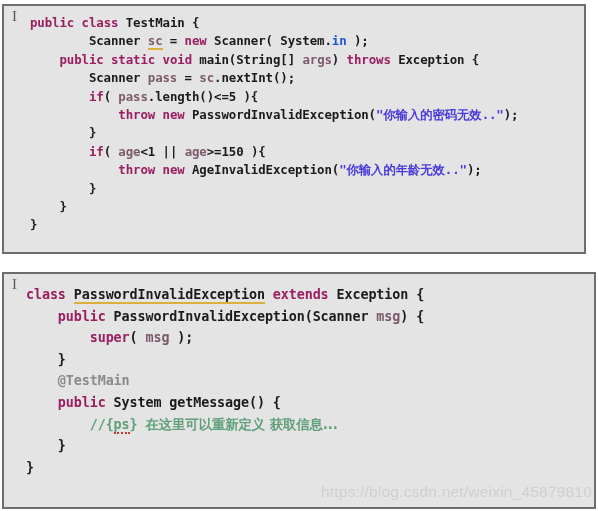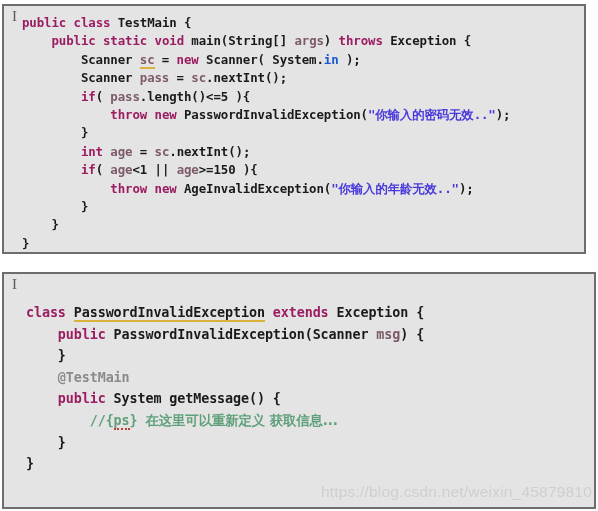--- a/index.html
+++ b/index.html
@@ -109,42 +109,42 @@
     letter-spacing: 0.2px;
     white-space: nowrap;
     user-select: none;
   }
 </style>
 </head>
 <body>
 
 <div class="editor-panel" id="panel-top">
   <span class="ibeam" id="ibeam-top">I</span>
-  <div class="code-body" id="code-body-top" style="padding-left:18px;">
+  <div class="code-body" id="code-body-top" style="padding-left:26px;">
       <div class="code-line"><span class="kw">public</span><span class="typ"> </span><span class="kw">class</span><span class="typ"> TestMain {</span></div>
+      <div class="code-line"><span class="typ">        Scanner </span><span class="var warn">sc</span><span class="typ"> = </span><span class="kw">new</span><span class="typ"> Scanner( System.</span><span class="fld">in</span><span class="typ"> );</span></div>
       <div class="code-line"><span class="typ">    </span><span class="kw">public</span><span class="typ"> </span><span class="kw">static</span><span class="typ"> </span><span class="kw">void</span><span class="typ"> main(String[] </span><span class="var">args</span><span class="typ">) </span><span class="kw">throws</span><span class="typ"> Exception {</span></div>
-      <div class="code-line"><span class="typ">        Scanner </span><span class="var warn">sc</span><span class="typ"> = </span><span class="kw">new</span><span class="typ"> Scanner( System.</span><span class="fld">in</span><span class="typ"> );</span></div>
       <div class="code-line"><span class="typ">        Scanner </span><span class="var">pass</span><span class="typ"> = </span><span class="var">sc</span><span class="typ">.nextInt();</span></div>
       <div class="code-line"><span class="typ">        </span><span class="kw">if</span><span class="typ">( </span><span class="var">pass</span><span class="typ">.length()&lt;=5 ){</span></div>
       <div class="code-line"><span class="typ">            </span><span class="kw">throw</span><span class="typ"> </span><span class="kw">new</span><span class="typ"> PasswordInvalidException(</span><span class="str">"你输入的密码无效.."</span><span class="typ">);</span></div>
       <div class="code-line"><span class="typ">        }</span></div>
-      <div class="code-line"><span class="typ">        </span><span class="kw">int</span><span class="typ"> </span><span class="var">age</span><span class="typ"> = </span><span class="var">sc</span><span class="typ">.nextInt();</span></div>
       <div class="code-line"><span class="typ">        </span><span class="kw">if</span><span class="typ">( </span><span class="var">age</span><span class="typ">&lt;1 || </span><span class="var">age</span><span class="typ">&gt;=150 ){</span></div>
       <div class="code-line"><span class="typ">            </span><span class="kw">throw</span><span class="typ"> </span><span class="kw">new</span><span class="typ"> AgeInvalidException(</span><span class="str">"你输入的年龄无效.."</span><span class="typ">);</span></div>
       <div class="code-line"><span class="typ">        }</span></div>
       <div class="code-line"><span class="typ">    }</span></div>
       <div class="code-line"><span class="typ">}</span></div>
     </div>
 </div>
 
 <div class="editor-panel" id="panel-bottom">
   <span class="ibeam" id="ibeam-bottom">I</span>
-  <div class="code-body" id="code-body-bottom" style="padding-left:22px;padding-top:28px;">
+  <div class="code-body" id="code-body-bottom" style="padding-left:22px;padding-top:10px;">
       <div class="code-line"><span class="kw">class</span><span class="typ"> </span><span class="typ warn">PasswordInvalidException</span><span class="typ"> </span><span class="kw">extends</span><span class="typ"> Exception {</span></div>
       <div class="code-line"><span class="typ">    </span><span class="kw">public</span><span class="typ"> PasswordInvalidException(Scanner </span><span class="var">msg</span><span class="typ">) {</span></div>
+      <div class="code-line"><span class="typ">        </span><span class="kw">super</span><span class="typ">( </span><span class="var">msg</span><span class="typ"> );</span></div>
       <div class="code-line"><span class="typ">    }</span></div>
       <div class="code-line"><span class="typ">    </span><span class="ann">@TestMain</span></div>
       <div class="code-line"><span class="typ">    </span><span class="kw">public</span><span class="typ"> System getMessage() {</span></div>
       <div class="code-line"><span class="typ">        </span><span class="cmt">//{</span><span class="cmt spell">ps</span><span class="cmt">} </span><span class="cmt cjk">在这里可以重新定义 获取信息...</span></div>
       <div class="code-line"><span class="typ">    }</span></div>
       <div class="code-line"><span class="typ">}</span></div>
     </div>
   <div class="watermark">https://blog.csdn.net/weixin_45879810</div>
 </div>
 

